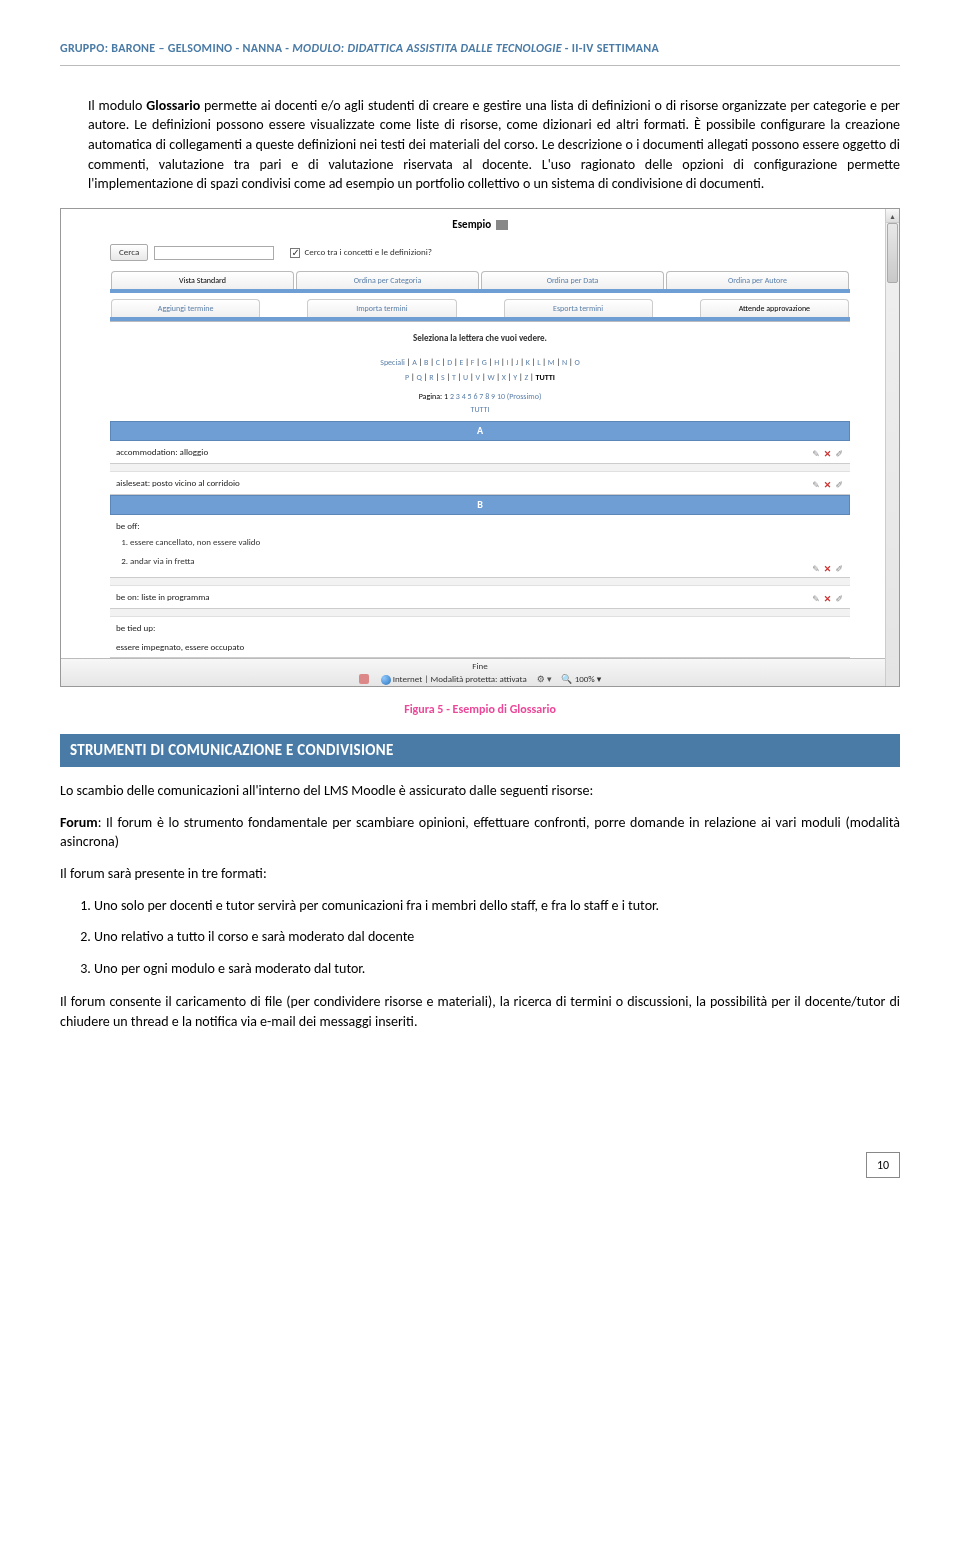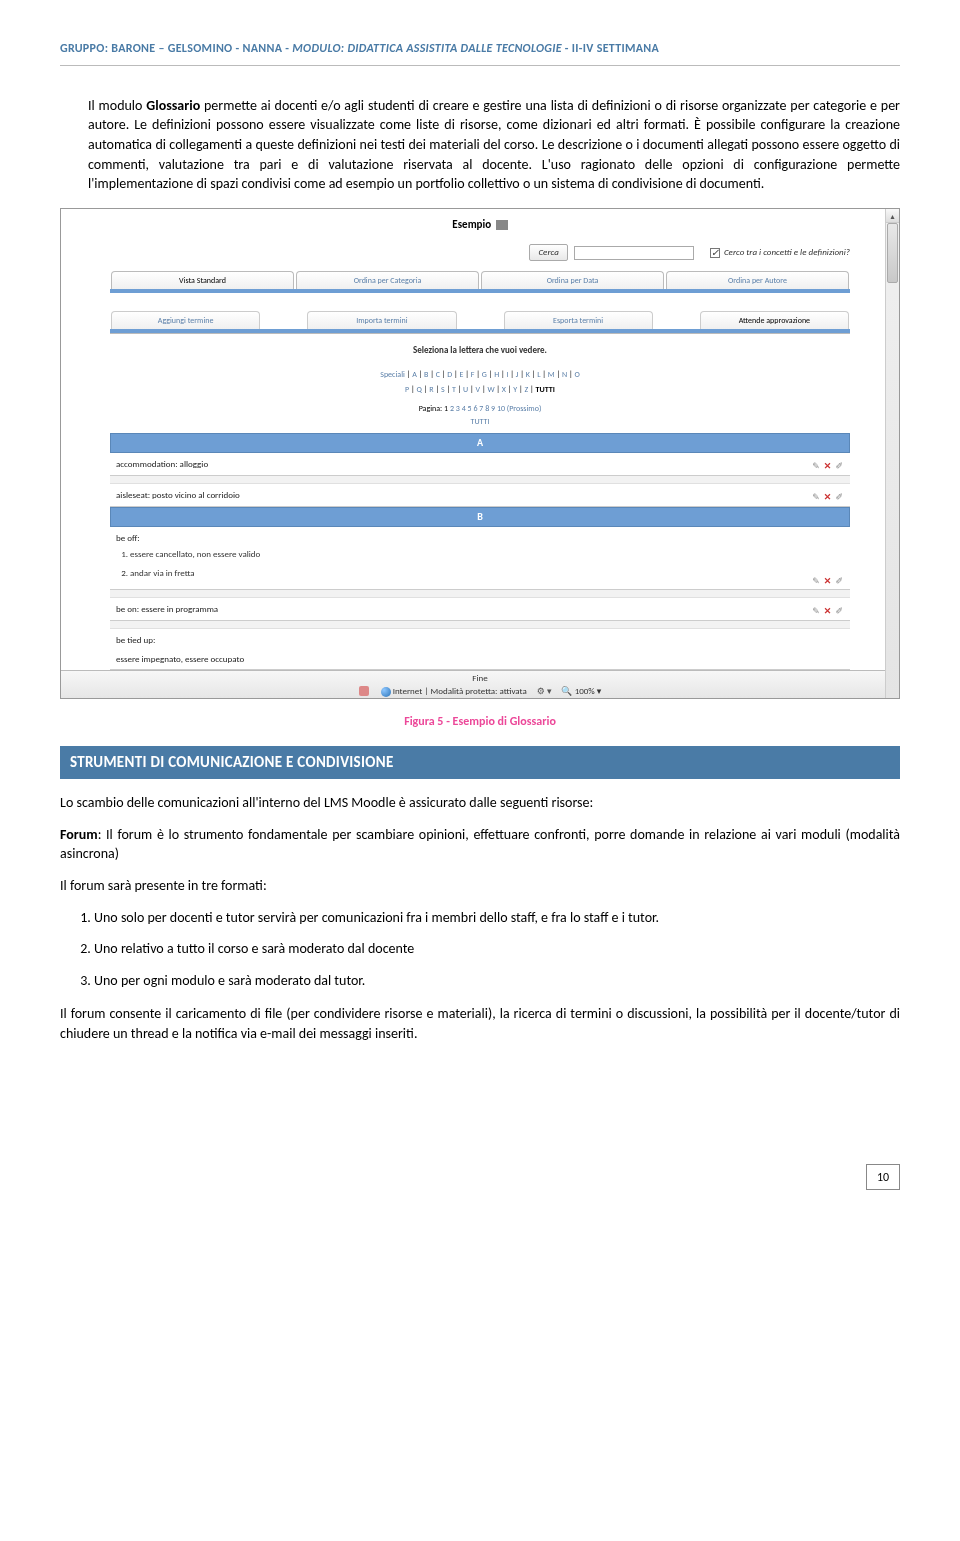--- a/index.html
+++ b/index.html
@@ -51,24 +51,23 @@
     font-size: 11px;
   }
   .shot-title .print-icon {
     display: inline-block;
     width: 12px; height: 10px;
     background: #888;
     vertical-align: middle;
     margin-left: 2px;
   }
   .search-row {
-    text-align: right;
+    text-align: left;
     padding: 6px 0 10px 0;
     font-size: 9px;
-    font-style: italic;
   }
   .search-row .btn {
     display: inline-block;
     border: 1px solid #aaa;
     background: linear-gradient(#fff,#e8e8e8);
     padding: 1px 8px;
     border-radius: 2px;
     font-size: 9px;
     margin-right: 4px;
   }
@@ -107,21 +106,21 @@
     border-radius: 4px 4px 0 0;
     text-align: center;
     padding: 3px 0;
     margin: 0 1px;
     font-size: 8px;
     background: linear-gradient(#fff,#f0f0f0);
   }
   .tabs .tab.active { color: #000; font-weight: normal; }
   .tabs .tab.link { color: #5a7fa8; }
   .bluebar { height: 4px; background: #6e9ed4; width: 100%; }
-  .subtabs { display: flex; width: 100%; margin-top: 18px; gap: 45px; }
+  .subtabs { display: flex; width: 100%; margin-top: 6px; gap: 45px; }
   .subtabs .tab {
     flex: 1;
     text-align: center;
     padding: 3px 0;
     font-size: 8px;
     color: #5a7fa8;
     border: 1px solid #ccc;
     border-bottom: none;
     border-radius: 4px 4px 0 0;
     margin: 0 1px;
@@ -383,21 +382,21 @@
           <li>andar via in fretta</li>
         </ol>
         <div class="icons">
           <span class="icon-bubble">✎</span>
           <span class="icon-x">✕</span>
           <span class="icon-edit">✐</span>
         </div>
       </div>
       <div class="spacer"></div>
       <div class="entry">
-        <div class="term">be on: essere in programma</div>
+        <div class="term">be on: liste in programma</div>
         <div class="icons">
           <span class="icon-bubble">✎</span>
           <span class="icon-x">✕</span>
           <span class="icon-edit">✐</span>
         </div>
       </div>
       <div class="spacer"></div>
       <div class="entry">
         <div class="term">be tied up:</div>
         <div class="term" style="margin-top:6px">essere impegnato, essere occupato</div>

